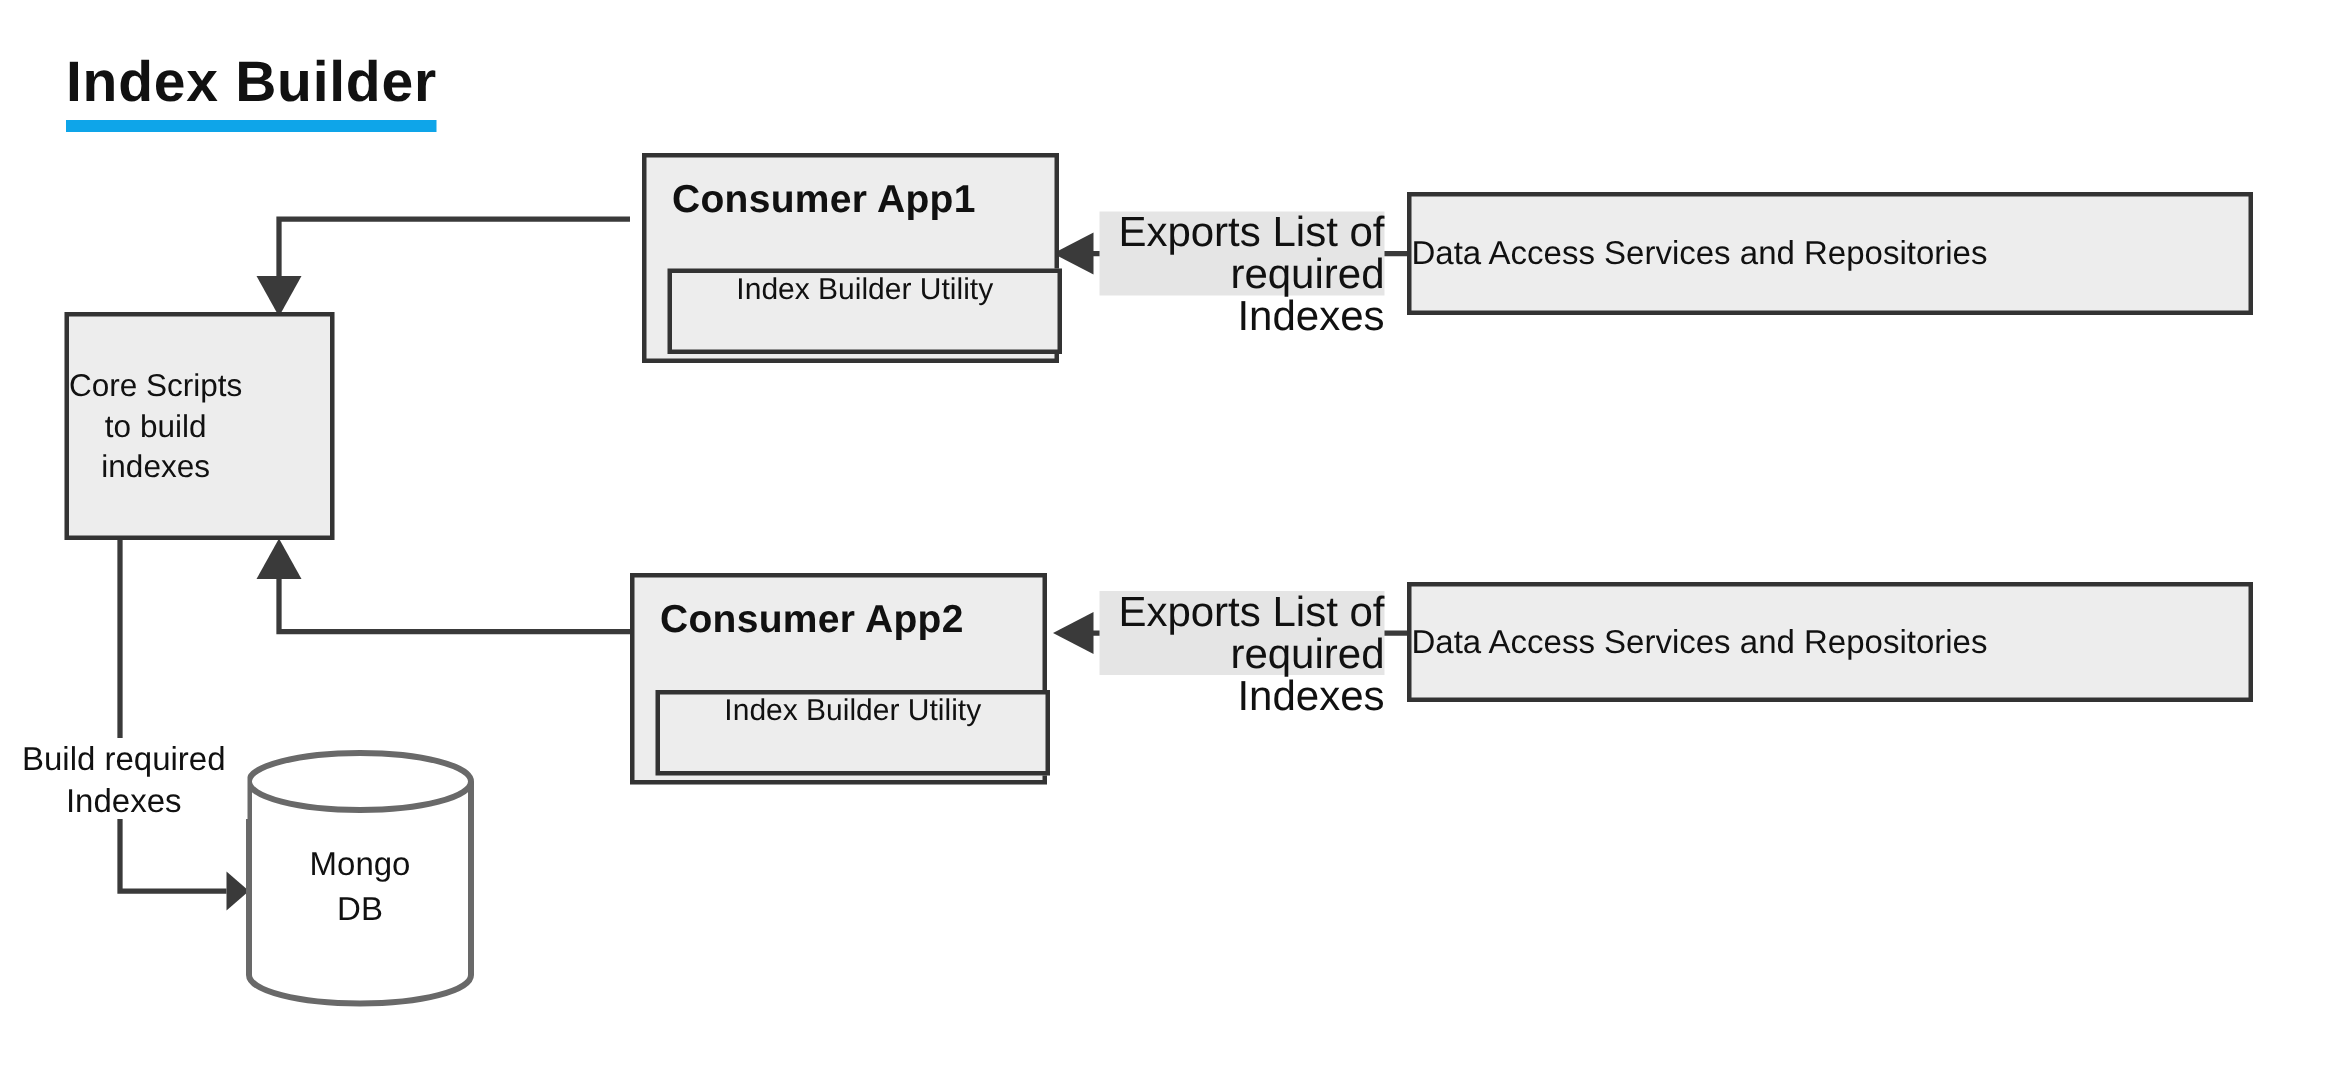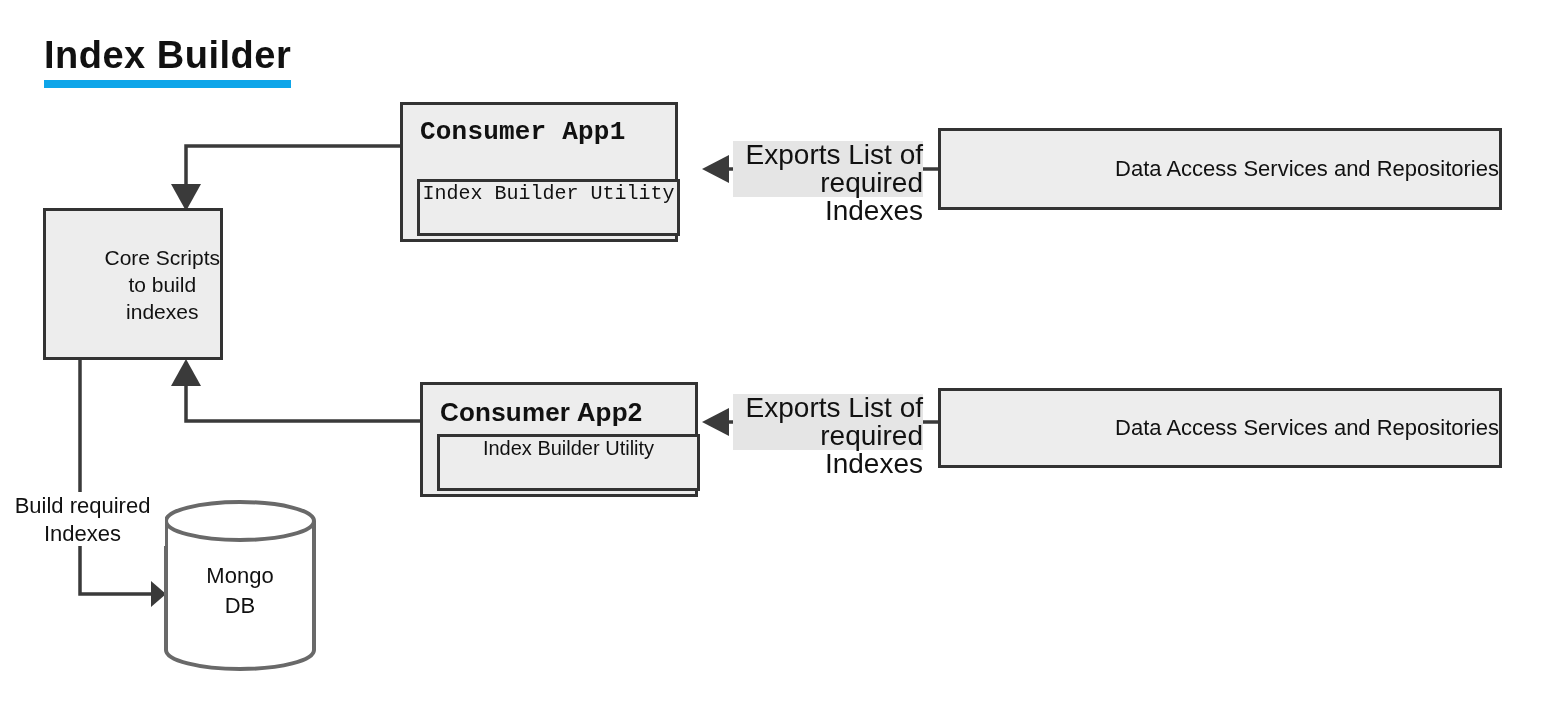--- a/index.html
+++ b/index.html
@@ -42,21 +42,21 @@
     background: #ededed;
     border: 3.5px solid #333333;
     box-sizing: border-box;
     display: flex;
     justify-content: center;
     font-size: 20px;
   }
   .center-box {
     display: flex;
     align-items: center;
-    justify-content: flex-end;
+    justify-content: flex-start;
     text-align: center;
   }
   .preline { white-space: pre-line; }
   .edge-label {
     position: absolute;
     background: #e5e5e5;
     text-align: right;
     font-size: 28px;
     line-height: 28px;
   }
@@ -72,22 +72,22 @@
     font-weight: bold;
     display: inline-block;
     border-bottom: 8px solid #0ea5e9;
     padding-bottom: 3px;
     letter-spacing: 0.5px;
   }
   #core-scripts {
     left: 43px; top: 208px; width: 180px; height: 152px;
     font-size: 21px; line-height: 27px;
   }
-  #consumer-app1 { left: 400px; top: 102px; width: 278px; height: 140px; font-family: Liberation Mono, monospace; }
-  #consumer-app2 { left: 420px; top: 382px; width: 278px; height: 115px; }
+  #consumer-app1 { left: 428px; top: 102px; width: 278px; height: 140px; }
+  #consumer-app2 { left: 420px; top: 382px; width: 278px; height: 141px; }
   #data-access-1 { left: 938px; top: 128px; width: 564px; height: 82px; font-size: 22px; }
   #data-access-2 { left: 938px; top: 388px; width: 564px; height: 80px; font-size: 22px; }
   #exports-label-1 { left: 733px; top: 141px; width: 190px; height: 56px; }
   #exports-label-2 { left: 733px; top: 394px; width: 190px; height: 56px; }
   #build-label {
     left: 0px; top: 492px; width: 165px; height: 54px;
     background: #ffffff;
     font-size: 22px; line-height: 28px;
   }
   #mongo-label {

